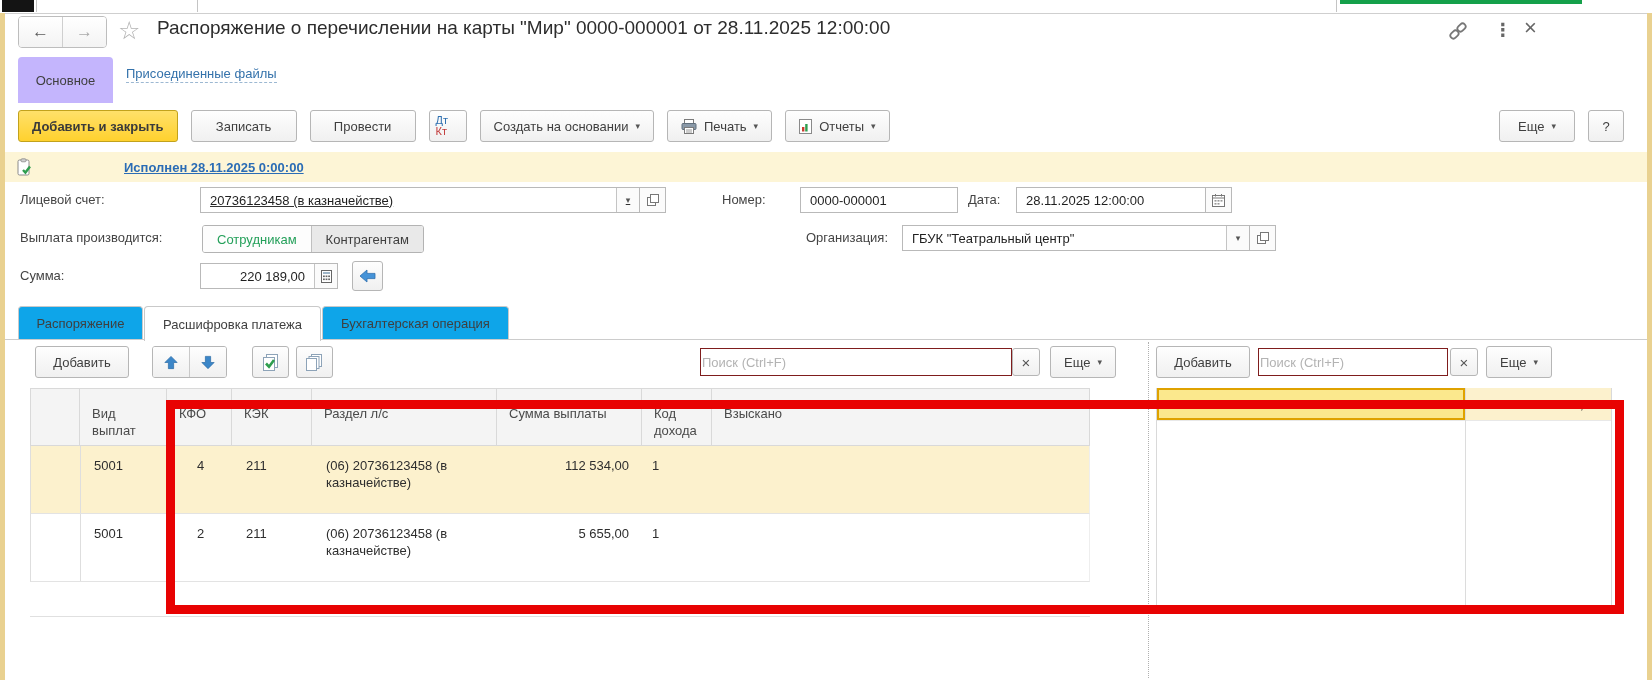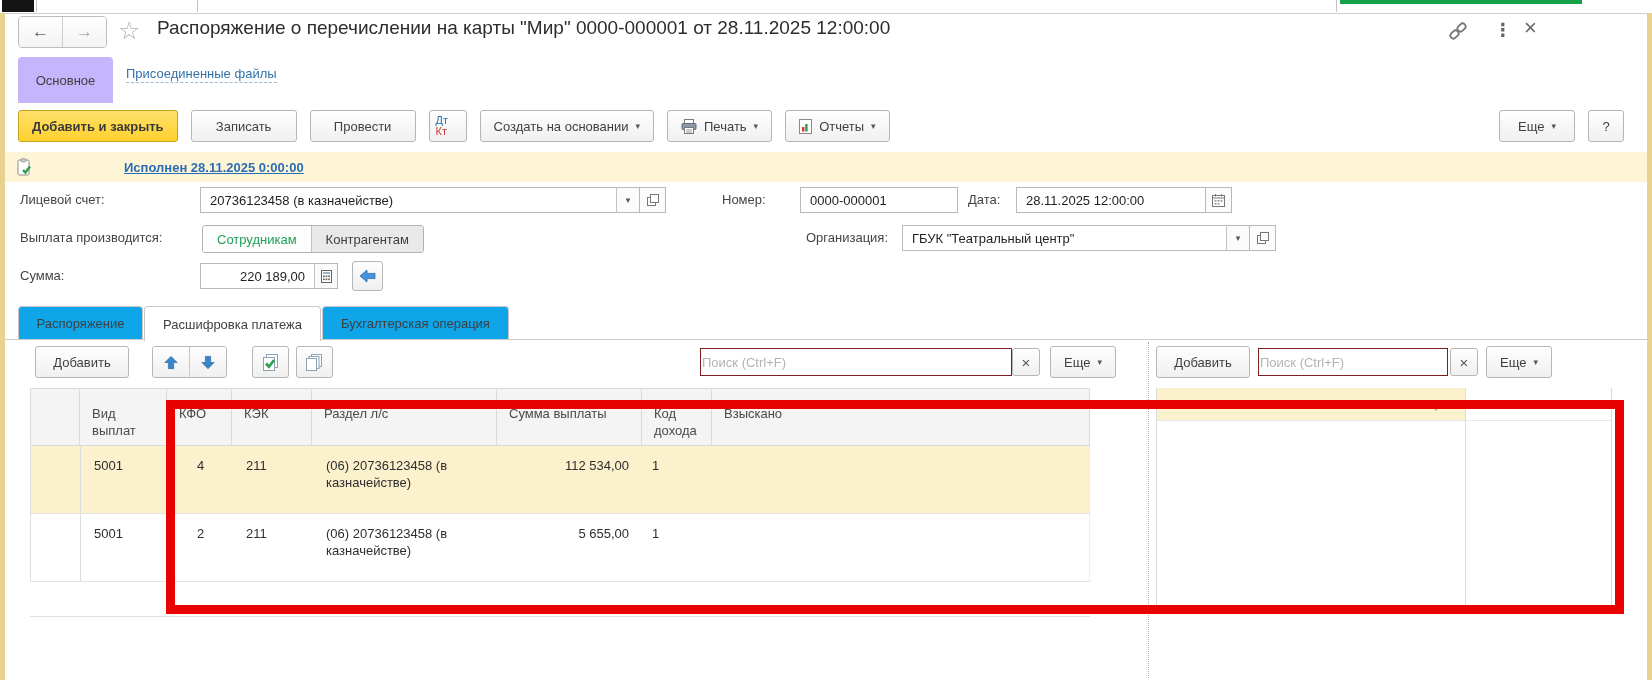--- a/index.html
+++ b/index.html
@@ -190,21 +190,21 @@
     <svg width="15" height="19" viewBox="0 0 15 19">
       <rect x="1" y="2" width="11" height="15" rx="1.5" fill="#fff" stroke="#8a8a8a"></rect>
       <rect x="4" y="0.8" width="5" height="3" rx="1" fill="#cfcfcf" stroke="#8a8a8a" stroke-width="0.8"></rect>
       <path d="M6 12 l2.4 2.6 L13 8.6" fill="none" stroke="#2f9e4f" stroke-width="2.4"></path>
     </svg>
   </span>
   <span class="statuslink">Исполнен 28.11.2025 0:00:00</span>
 </div>
 
 <div class="abs lbl" style="left:20px;top:192px;">Лицевой счет:</div>
-<div class="abs field" style="left:200px;top:187px;width:440px;">
+<div class="abs field" style="left:200px;top:187px;width:440px;text-decoration:underline;">
   <span class="val">20736123458 (в казначействе)</span>
   <span class="seg">▾</span>
 </div>
 <div class="abs sidebtn" style="left:640px;top:187px;">
   <svg width="12" height="12" viewBox="0 0 12 12">
     <rect x="0.5" y="3.5" width="8" height="8" fill="#fff" stroke="#777"></rect>
     <rect x="3.5" y="0.5" width="8" height="8" fill="#fff" stroke="#777"></rect>
   </svg>
 </div>
 
@@ -363,18 +363,19 @@
     <div class="c-raz">(06) 20736123458 (в казначействе)</div>
     <div class="c-sum">5 655,00</div>
     <div class="c-kod">1</div>
     <div></div>
   </div>
 </div>
 <div class="abs lbottomline"></div>
 
 <div class="abs rtable" style="position:absolute;">
   <div class="rrow">
+    <div class="kps-cell">07060000000000111</div>
     <div class="rsum-cell">112 534,00</div>
   </div>
   <div class="rcolsep"></div>
 </div>
 
 <div class="abs annotation"></div>
 
 </body></html>

